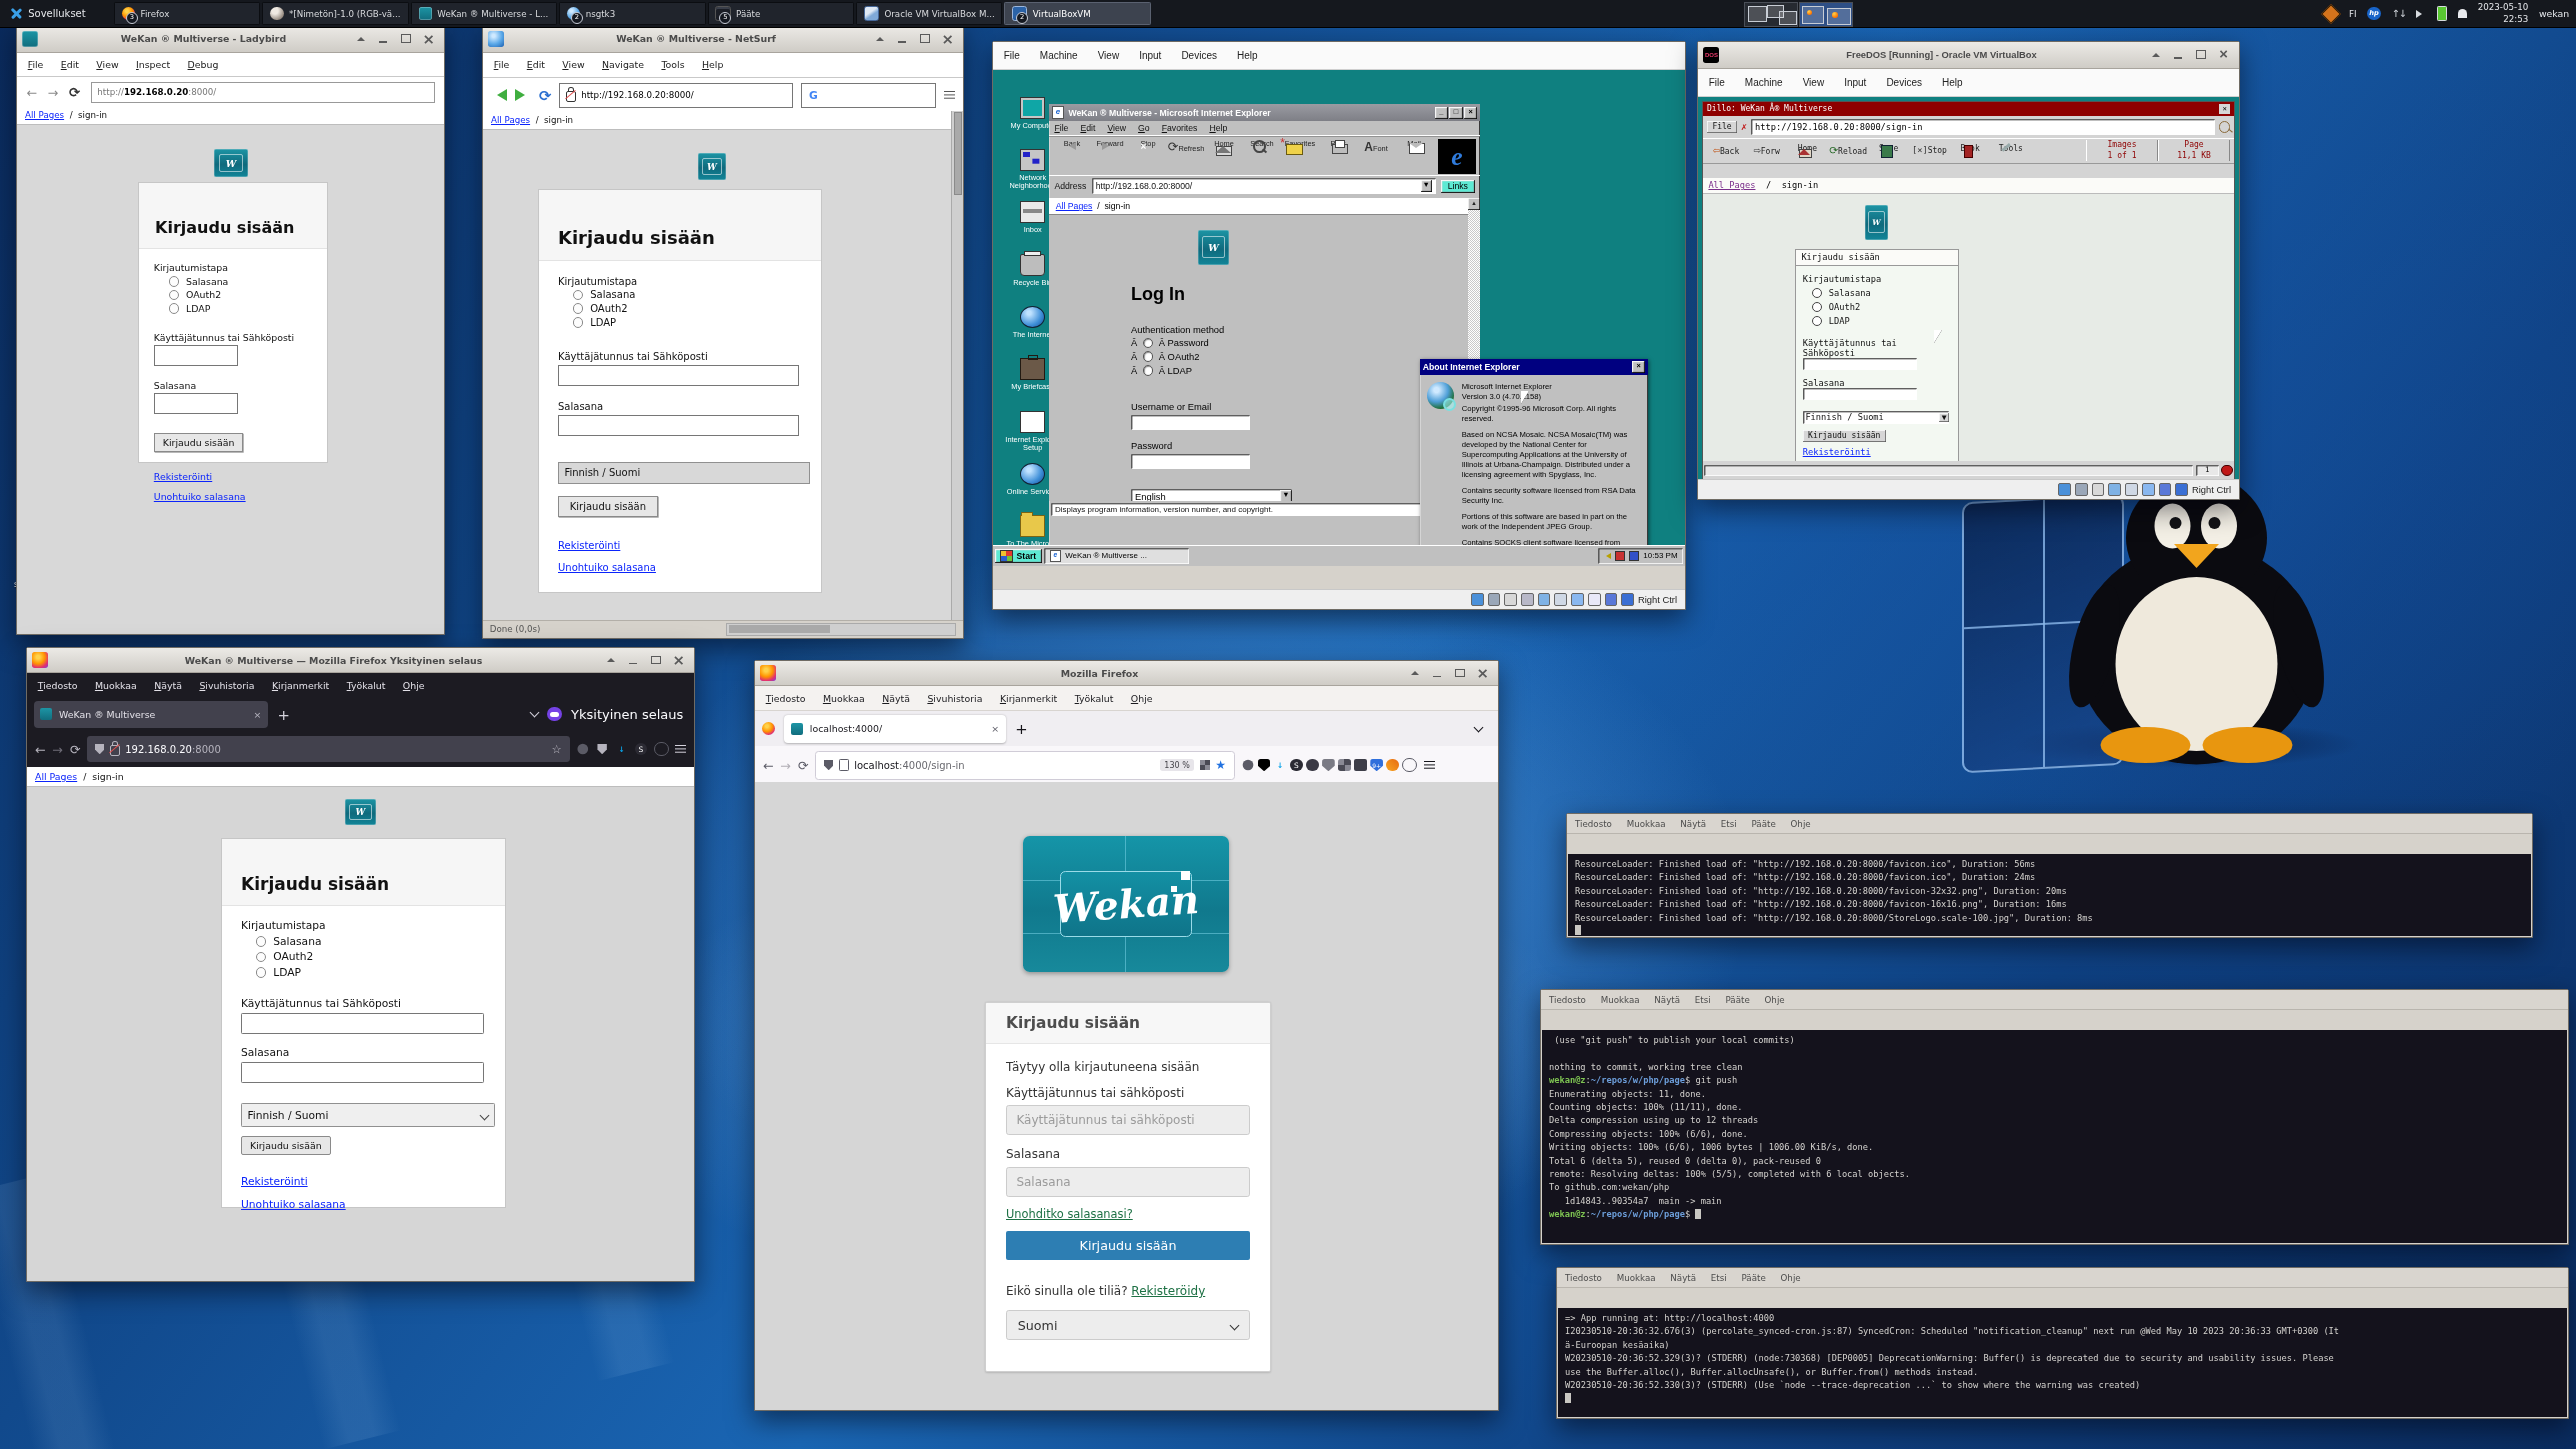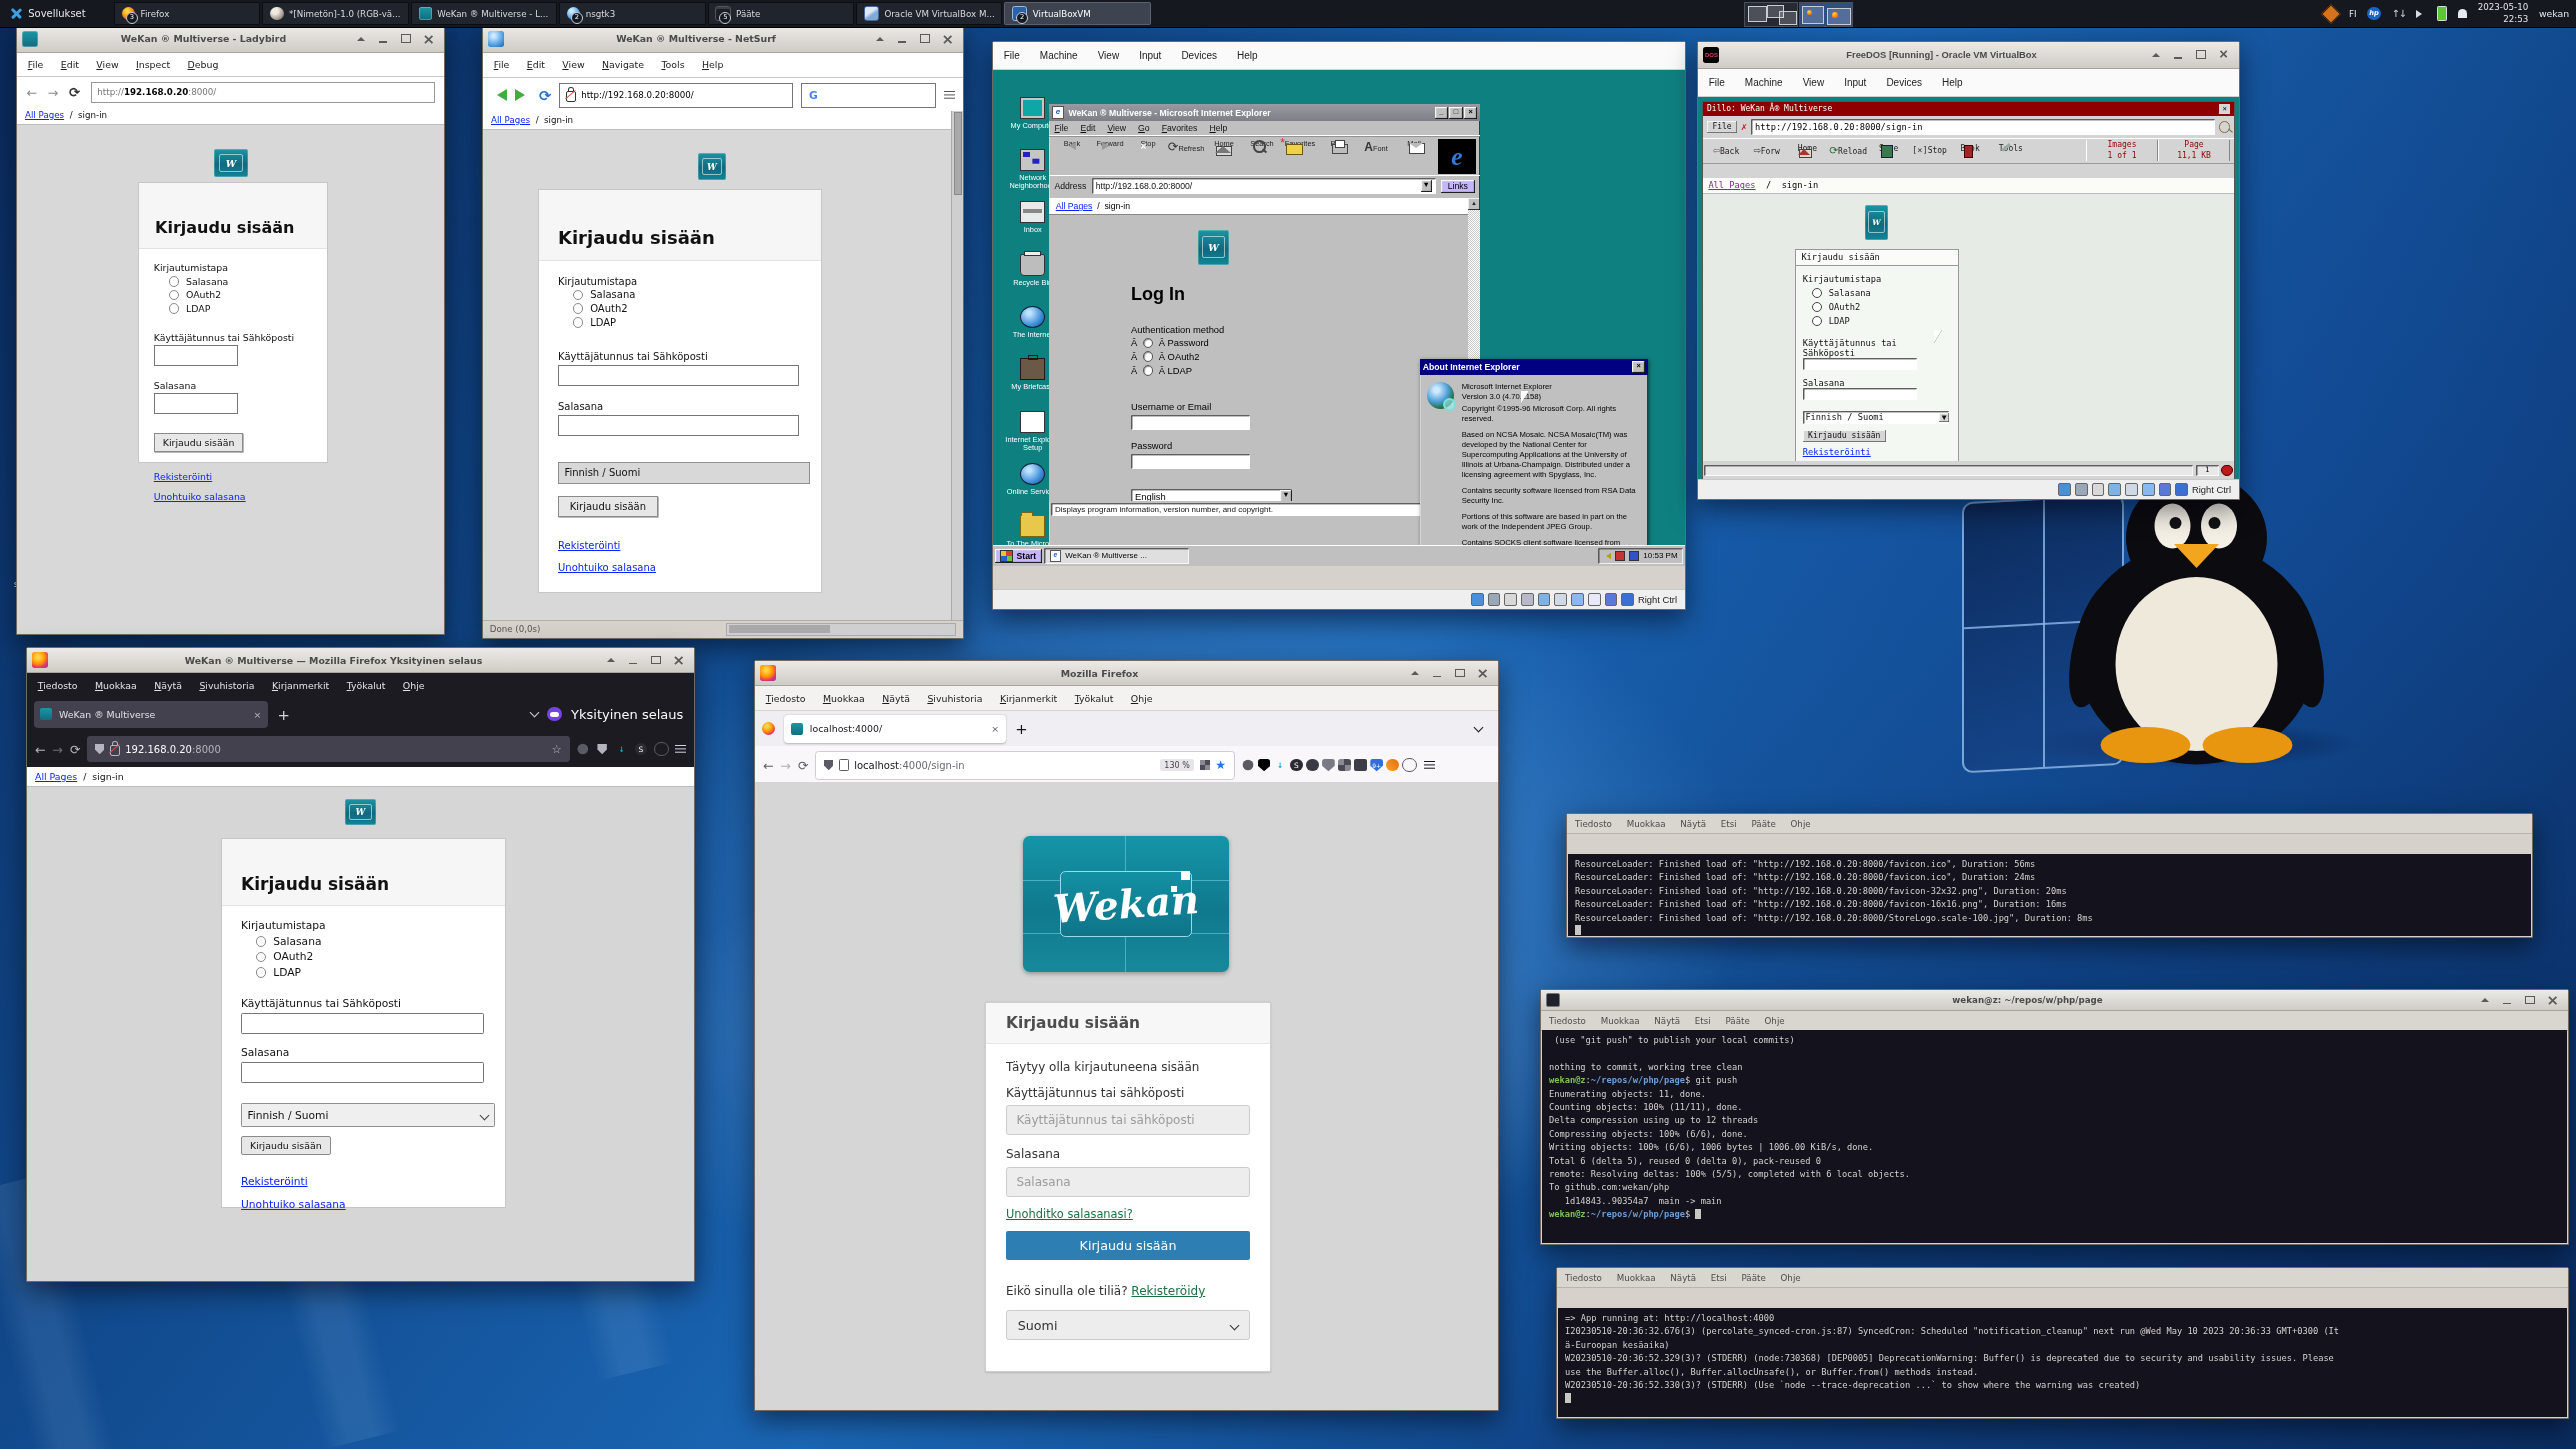--- a/index.html
+++ b/index.html
@@ -125,21 +125,21 @@
   .i95-print::after{content:"";position:absolute;left:4.7px;top:1.3px;width:8px;height:5.4px;background:#fff;border:0.7px solid #444}
   .i95-font::before{content:"A";font-size:12px;font-weight:bold;color:#333;line-height:16px}
   .i95-mail::before{content:"";position:absolute;left:1.3px;top:4px;width:14.8px;height:9.4px;background:#fff;border:0.7px solid #444}
   .i95-mail::after{content:"";position:absolute;left:1.3px;top:4px;border:7.4px solid transparent;border-top:5.4px solid #bbb}
   .elogo{margin-left:auto;width:38px;height:35px;background:#000;color:#2f7bdc;display:flex;align-items:center;justify-content:center;font-size:25.5px;font-style:italic;font-weight:bold;font-family:"Liberation Serif",serif}
   .ieaddr{display:flex;align-items:center;gap:5.4px;padding:2px 5.4px;font-size:8.7px;color:#111;border-top:0.7px solid #fff}
   .iecontent{position:relative;background:#bfbfbf;overflow:hidden}
   .iescroll{position:absolute;top:0;bottom:0;right:0;width:12px;background:repeating-conic-gradient(#fff 0 25%,#c9c9c9 0 50%) 0 0/2px 2px}
   .iescroll .ar{position:absolute;left:0;right:0;height:12px;background:#c0c0c0;box-shadow:inset -0.7px -0.7px 0 #000,inset 0.7px 0.7px 0 #fff;font-size:6px;text-align:center;line-height:11.4px;color:#222}
   .rdo95{width:8.7px;height:8.7px;border-radius:50%;background:#fff;box-shadow:inset 0.7px 0.7px 1.3px #777;border:0.7px solid #555;display:inline-block}
-  .btn95{display:inline-block;background:#c4b5fd;box-shadow:inset -0.7px -0.7px 0 #000,inset 0.7px 0.7px 0 #fff,inset -1.3px -1.3px 0 #7f7f7f,inset 1.3px 1.3px 0 #dfdfdf;padding:2.7px 9.4px;font-size:8.7px;color:#000}
+  .btn95{display:inline-block;background:#5eead4;box-shadow:inset -0.7px -0.7px 0 #000,inset 0.7px 0.7px 0 #fff,inset -1.3px -1.3px 0 #7f7f7f,inset 1.3px 1.3px 0 #dfdfdf;padding:2.7px 9.4px;font-size:8.7px;color:#000}
   .taskbar95{position:absolute;left:0;right:0;bottom:0;height:20px;background:#c0c0c0;border-top:0.7px solid #fff;display:flex;align-items:center;gap:2.7px;padding:0 2px}
   .startflag{width:10.7px;height:9.4px;background:conic-gradient(#e23a2e 0 25%,#6fc43a 0 50%,#2a5fd0 0 75%,#efc32e 0);border:0.7px solid #333}
   .vboxstatus{position:absolute;left:0;right:0;bottom:0;height:19px;background:#efefef;border-top:0.7px solid #c8c8c8;display:flex;align-items:center;justify-content:flex-end;gap:4px;padding:0 8px;font-size:9.4px;color:#222}
   .vbi{width:10.7px;height:10.7px;border-radius:2px;border:0.7px solid #666}
   
   .aboutdlg{position:absolute;background:#c0c0c0;box-shadow:inset -0.7px -0.7px 0 #000,inset 0.7px 0.7px 0 #dfdfdf,1.3px 1.3px 4px rgba(0,0,0,.5);overflow:hidden}
   .abttl{height:16px;background:#000080;color:#fff;font-weight:bold;font-size:8.7px;display:flex;align-items:center;padding:0 2.7px}
   .abglobe{width:27px;height:27px;border-radius:50%;background:radial-gradient(circle at 35% 30%,#cfe9ff 10%,#4f9fd8 45%,#1a6a2a 75%,#123a92 100%);position:relative}
   .abglobe::after{content:"";position:absolute;right:-2.7px;bottom:-2.7px;width:9.4px;height:9.4px;border:2px solid #7ae0e0;border-radius:50%;background:rgba(160,240,240,.6)}
   
@@ -913,30 +913,20 @@
         <div class="mselect" style="height:28px;margin-top:12px;font-size:12.7px">
             <span>Suomi</span>
             <span class="chev" style="margin-left:auto;color:#333"></span>
           </div>
       </div>
     </div>
   </div>
 </div>
 
 <div class="xwin term-small" style="left:1540px;top:989px;width:1027px;height:254px;z-index:18">
-  <div class="xtitle">
-    <span class="termic"></span>
-    <span class="ttext">wekan@z: ~/repos/w/php/page</span>
-    <span class="xbtns">
-        <span class="tb tb-shade"></span>
-        <span class="tb tb-min"></span>
-        <span class="tb tb-max"></span>
-        <span class="tb tb-close"></span>
-      </span>
-  </div>
   <div class="tmenu">
 
   <span class="mi">Tiedosto</span>
       <span class="mi">Muokkaa</span>
       <span class="mi">Näytä</span>
       <span class="mi">Etsi</span>
       <span class="mi">Pääte</span>
       <span class="mi">Ohje</span>
     </div>
   <div class="tbody" style="top:40px">

